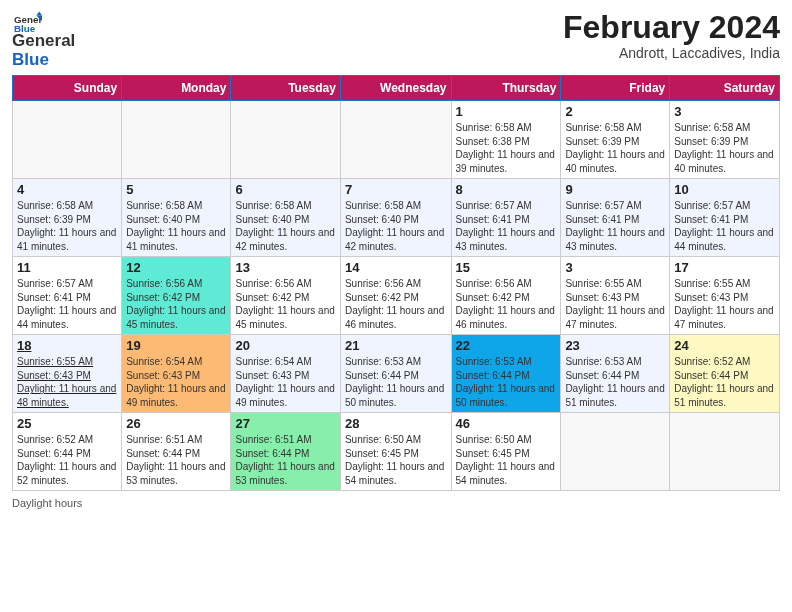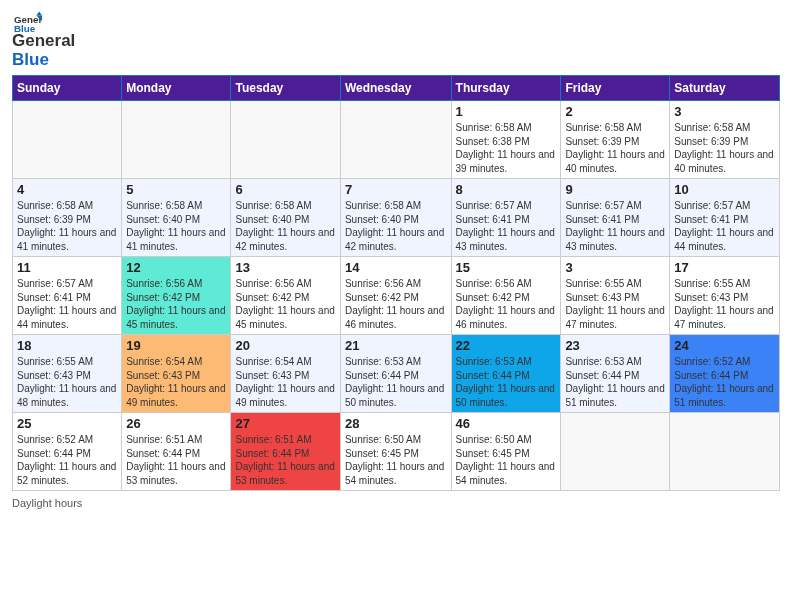--- a/index.html
+++ b/index.html
@@ -44,26 +44,26 @@
     .location-title {
       font-size: 14px;
       color: #444;
     }
     .calendar {
       width: 100%;
       border-collapse: collapse;
       border: 1px solid #ccc;
     }
     .calendar th {
-      background: #4c1d95;
+      background: #be185d;
       color: #fff;
       font-size: 12px;
       font-weight: bold;
       padding: 5px 4px;
-      text-align: left;
+      text-align: right;
       border: 1px solid #1a73c1;
     }
     .calendar td {
       border: 1px solid #ccc;
       vertical-align: top;
       padding: 3px 4px;
       font-size: 10px;
       color: #222;
       width: 113px;
       min-height: 80px;
@@ -99,20 +99,24 @@
           <text x="0" y="32" font-size="14" font-weight="bold" fill="#1565c0" font-family="Arial">Blue</text>
           <polygon points="32,8 40,8 36,2" fill="#1565c0"></polygon>
           <polygon points="36,8 44,8 44,16" fill="#1565c0" transform="translate(-4,0)"></polygon>
         </svg>
         <div style="display:flex; flex-direction:column; line-height:1.1; margin-top:-10px;">
           <span style="font-size:17px; font-weight:bold; color:#333;">General</span>
           <span style="font-size:17px; font-weight:bold; color:#1565c0;">Blue</span>
         </div>
       </div>
     </div>
+    <div class="title-block">
+      <div class="month-title">February 2024</div>
+      <div class="location-title">Andrott, Laccadives, India</div>
+    </div>
   </div>
 
   <table class="calendar">
     <thead>
       <tr>
       <th>Sunday</th>
           <th>Monday</th>
           <th>Tuesday</th>
           <th>Wednesday</th>
           <th>Thursday</th>
@@ -227,21 +231,21 @@
 Daylight: 11 hours and 47 minutes.</div>
           </td>
           <td style="background: rgb(255, 255, 255); min-height: 80px; vertical-align: top;">
             <span class="day-num">17</span>
             <div class="day-info" style="white-space: pre-line;">Sunrise: 6:55 AM
 Sunset: 6:43 PM
 Daylight: 11 hours and 47 minutes.</div>
           </td>
         </tr>
         <tr>
-          <td style="background: rgb(240, 244, 255); min-height: 80px; vertical-align: top;">
+          <td style="background: rgb(240, 244, 255); min-height: 80px; vertical-align: top; text-decoration: underline;">
             <span class="day-num">18</span>
             <div class="day-info" style="white-space: pre-line;">Sunrise: 6:55 AM
 Sunset: 6:43 PM
 Daylight: 11 hours and 48 minutes.</div>
           </td>
           <td style="background: #fdba74; min-height: 80px; vertical-align: top;">
             <span class="day-num">19</span>
             <div class="day-info" style="white-space: pre-line;">Sunrise: 6:54 AM
 Sunset: 6:43 PM
 Daylight: 11 hours and 49 minutes.</div>
@@ -263,41 +267,41 @@
             <div class="day-info" style="white-space: pre-line;">Sunrise: 6:53 AM
 Sunset: 6:44 PM
 Daylight: 11 hours and 50 minutes.</div>
           </td>
           <td style="background: rgb(240, 244, 255); min-height: 80px; vertical-align: top;">
             <span class="day-num">23</span>
             <div class="day-info" style="white-space: pre-line;">Sunrise: 6:53 AM
 Sunset: 6:44 PM
 Daylight: 11 hours and 51 minutes.</div>
           </td>
-          <td style="background: #3b82f6; min-height: 80px; vertical-align: top; margin-top: 31px;">
+          <td style="background: #fef9c3; min-height: 80px; vertical-align: top; margin-top: 31px;">
             <span class="day-num">24</span>
             <div class="day-info" style="white-space: pre-line;">Sunrise: 6:52 AM
 Sunset: 6:44 PM
 Daylight: 11 hours and 51 minutes.</div>
           </td>
         </tr>
         <tr>
           <td style="background: rgb(255, 255, 255); min-height: 80px; vertical-align: top;">
             <span class="day-num">25</span>
             <div class="day-info" style="white-space: pre-line;">Sunrise: 6:52 AM
 Sunset: 6:44 PM
 Daylight: 11 hours and 52 minutes.</div>
           </td>
           <td style="background: rgb(255, 255, 255); min-height: 80px; vertical-align: top;">
             <span class="day-num">26</span>
             <div class="day-info" style="white-space: pre-line;">Sunrise: 6:51 AM
 Sunset: 6:44 PM
 Daylight: 11 hours and 53 minutes.</div>
           </td>
-          <td style="background: #ef4444; min-height: 80px; vertical-align: top;">
+          <td style="background: #86efac; min-height: 80px; vertical-align: top;">
             <span class="day-num">27</span>
             <div class="day-info" style="white-space: pre-line;">Sunrise: 6:51 AM
 Sunset: 6:44 PM
 Daylight: 11 hours and 53 minutes.</div>
           </td>
           <td style="background: rgb(255, 255, 255); min-height: 80px; vertical-align: top;">
             <span class="day-num">28</span>
             <div class="day-info" style="white-space: pre-line;">Sunrise: 6:50 AM
 Sunset: 6:45 PM
 Daylight: 11 hours and 54 minutes.</div>

